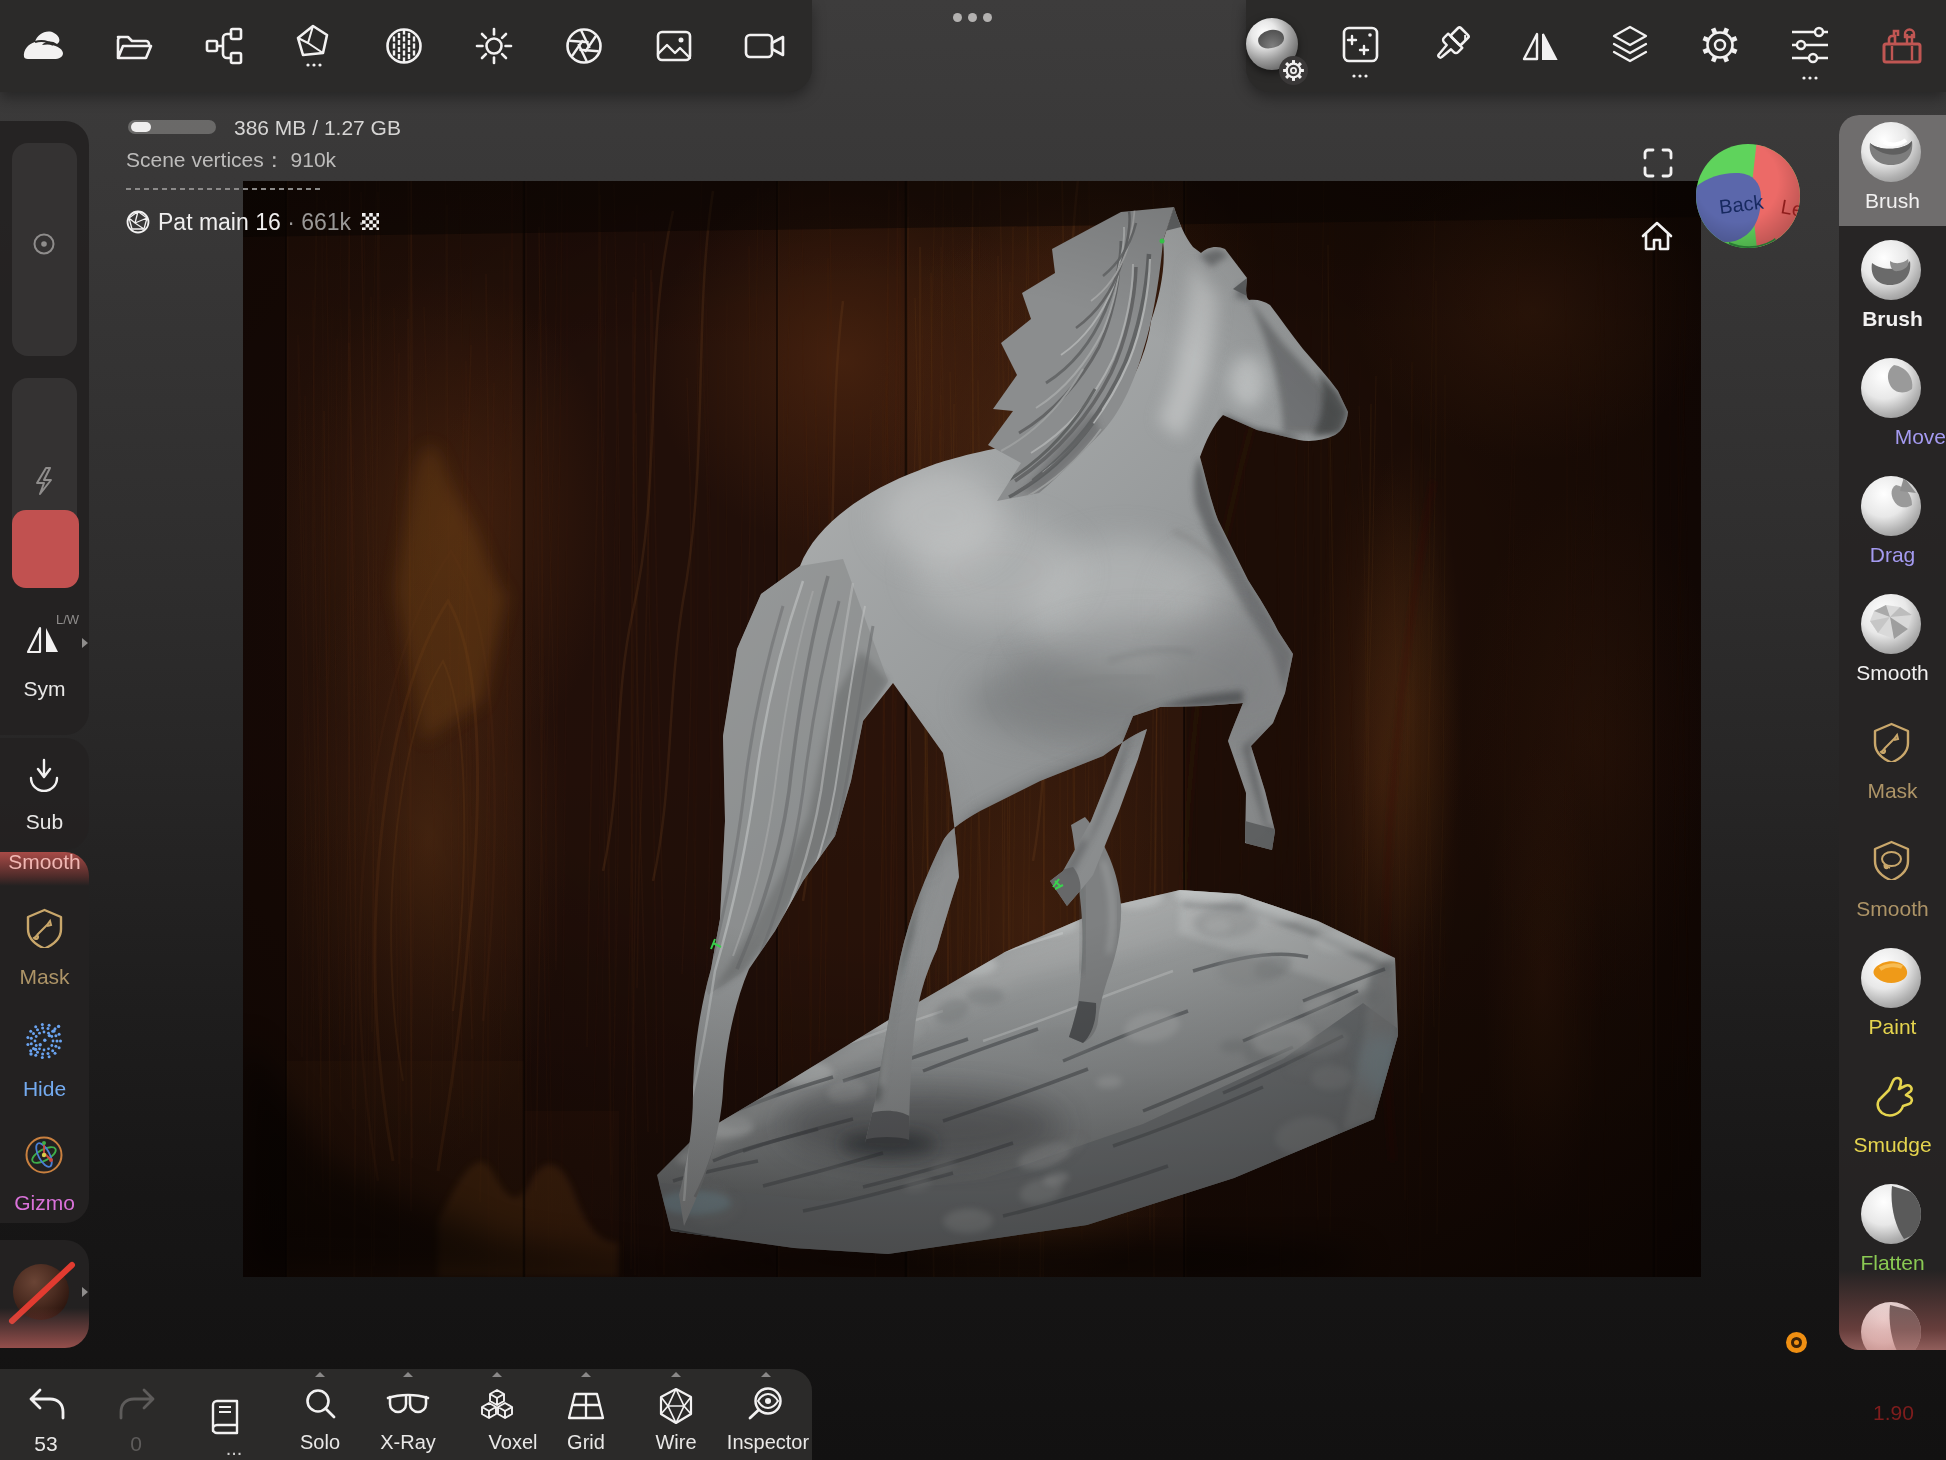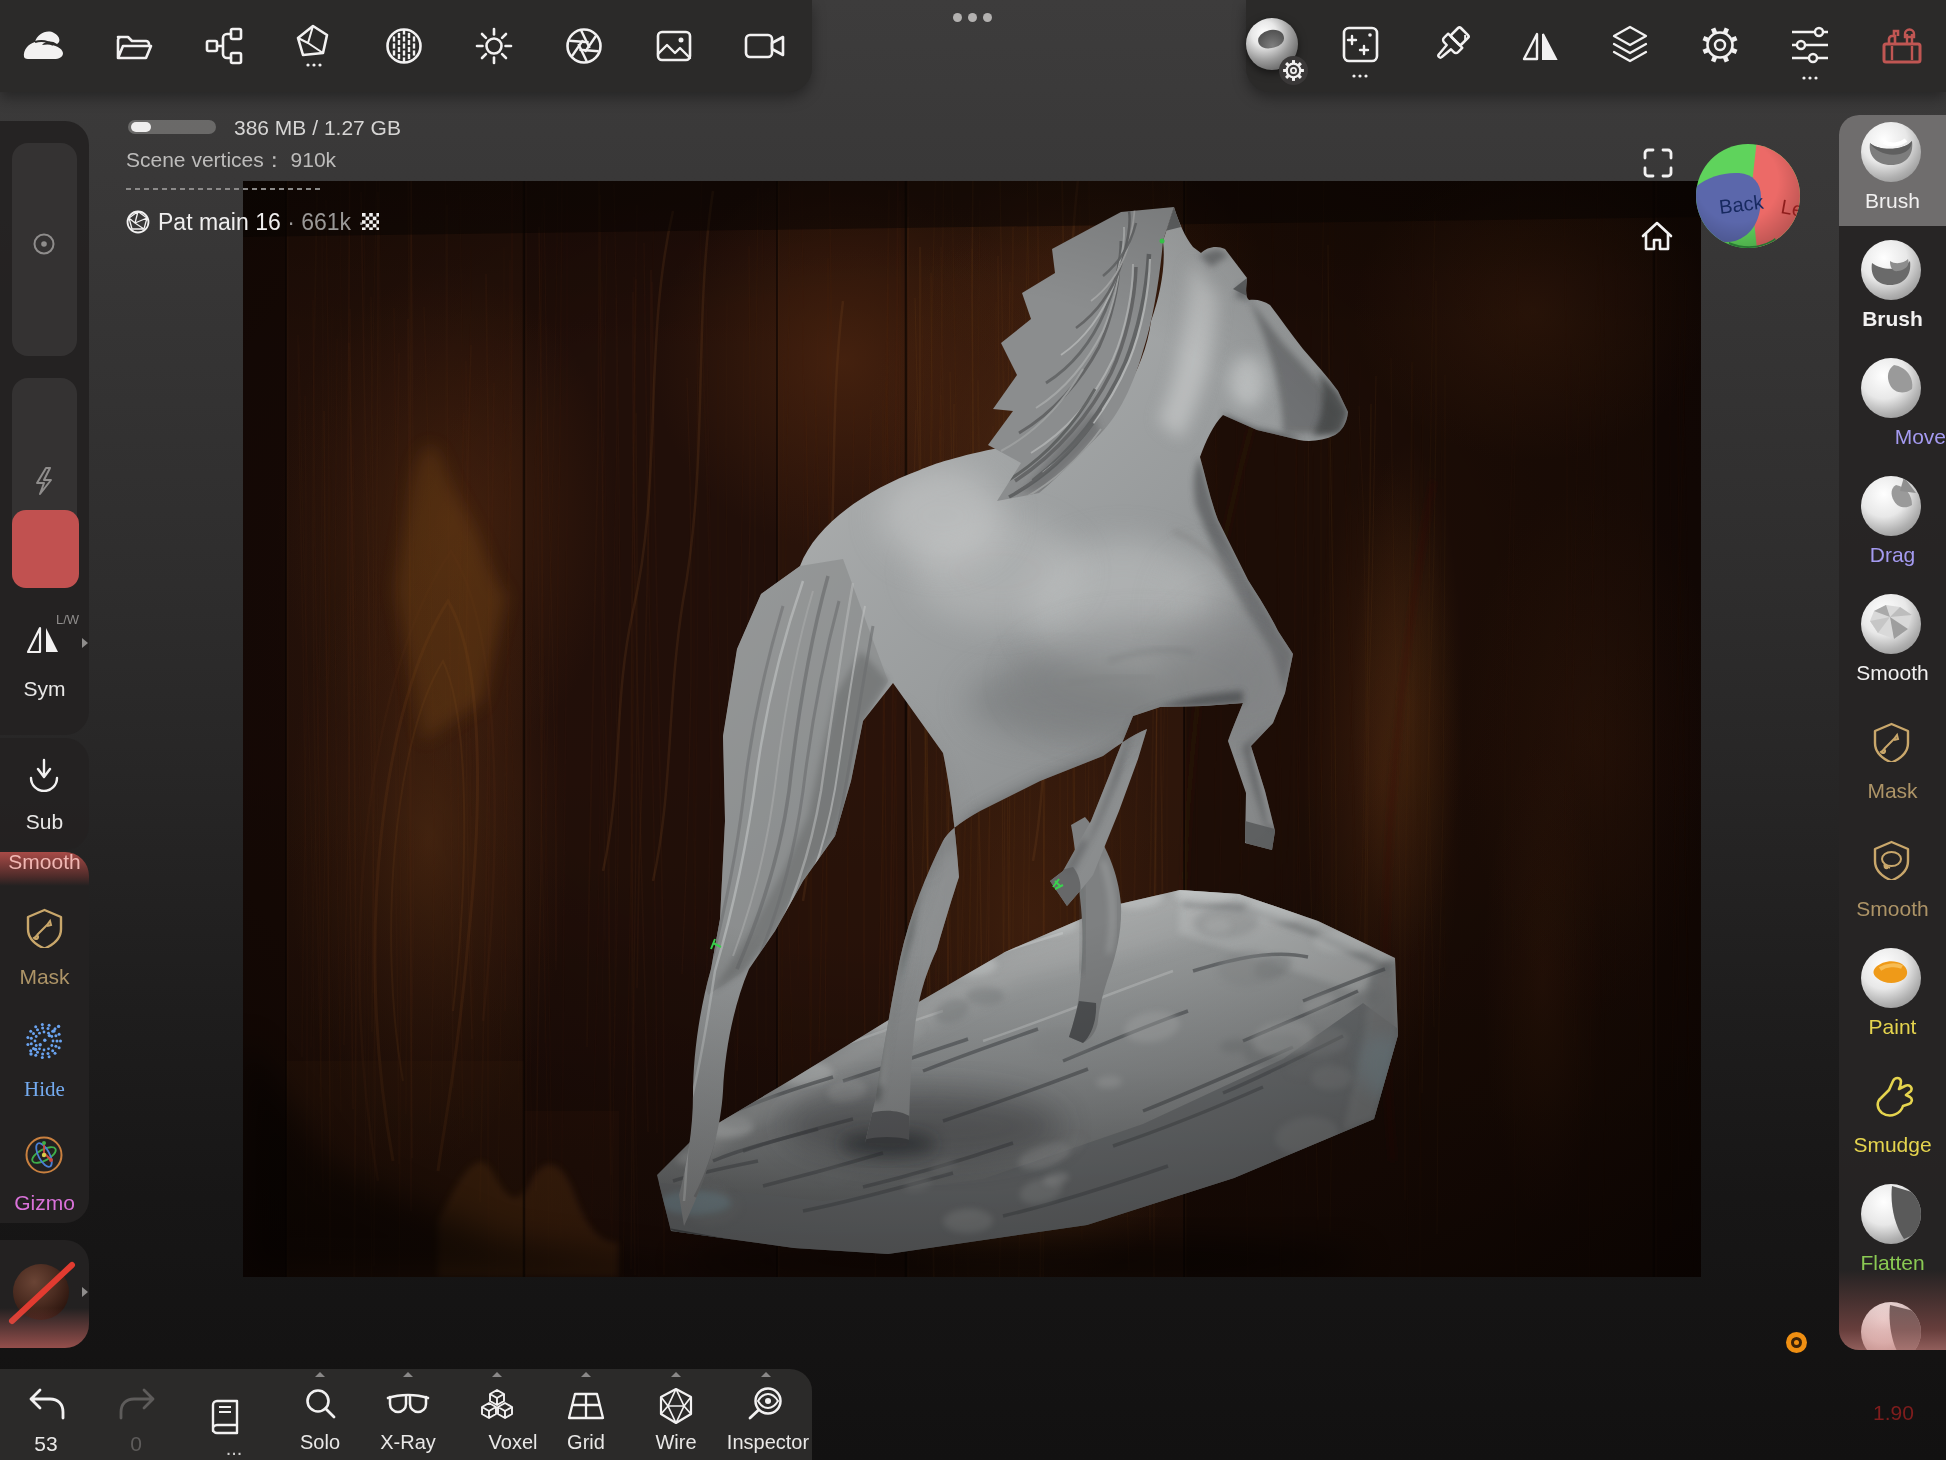--- a/index.html
+++ b/index.html
@@ -780,21 +780,21 @@
     <circle cx="23.5" cy="11.2" r="1.4" fill="#6aa3f0"></circle>
     <circle cx="26.8" cy="14.5" r="1.4" fill="#6aa3f0"></circle>
     <circle cx="6.0" cy="32.0" r="1.7" fill="#6aa3f0"></circle>
     <circle cx="10.6" cy="27.4" r="1.7" fill="#6aa3f0"></circle>
     <circle cx="15.2" cy="22.8" r="1.7" fill="#6aa3f0"></circle>
     <circle cx="19.8" cy="18.2" r="1.7" fill="#6aa3f0"></circle>
     <circle cx="24.4" cy="13.6" r="1.7" fill="#6aa3f0"></circle>
     <circle cx="29.0" cy="9.0" r="1.7" fill="#6aa3f0"></circle>
     <circle cx="33.6" cy="4.4" r="1.7" fill="#6aa3f0"></circle>
   </svg>
-<div class="abs lbl" style="left:0;top:1077px;width:89px;font-size:21px;color:#74abf0;font-family:Liberation Serif, serif;">Hide</div>
+<div class="abs lbl" style="left:0;top:1077px;width:89px;font-size:21px;color:#74abf0;">Hide</div>
 <svg class="abs" style="left:24px;top:1135px" width="40" height="40" viewBox="0 0 40 40">
     <circle cx="20" cy="20" r="17.5" fill="none" stroke="#c9803f" stroke-width="2"></circle>
     <ellipse cx="20" cy="20" rx="13" ry="5.5" fill="none" stroke="#3fae4a" stroke-width="1.8" transform="rotate(-28 20 20)"></ellipse>
     <ellipse cx="20" cy="20" rx="13" ry="5.5" fill="none" stroke="#4a7fd6" stroke-width="1.8" transform="rotate(62 20 20)"></ellipse>
     <path d="M20,8 v10 m0,0 l7,7" stroke="#cc4b42" stroke-width="1.8" fill="none"></path>
     <circle cx="20" cy="8" r="2" fill="#3fae4a"></circle>
     <circle cx="27" cy="25" r="2" fill="#cc4b42"></circle>
     <circle cx="20" cy="20" r="2.2" fill="#d6cf4a"></circle>
   </svg>
 <div class="abs lbl" style="left:0;top:1191px;width:89px;font-size:21px;color:#da72da;">Gizmo</div>

